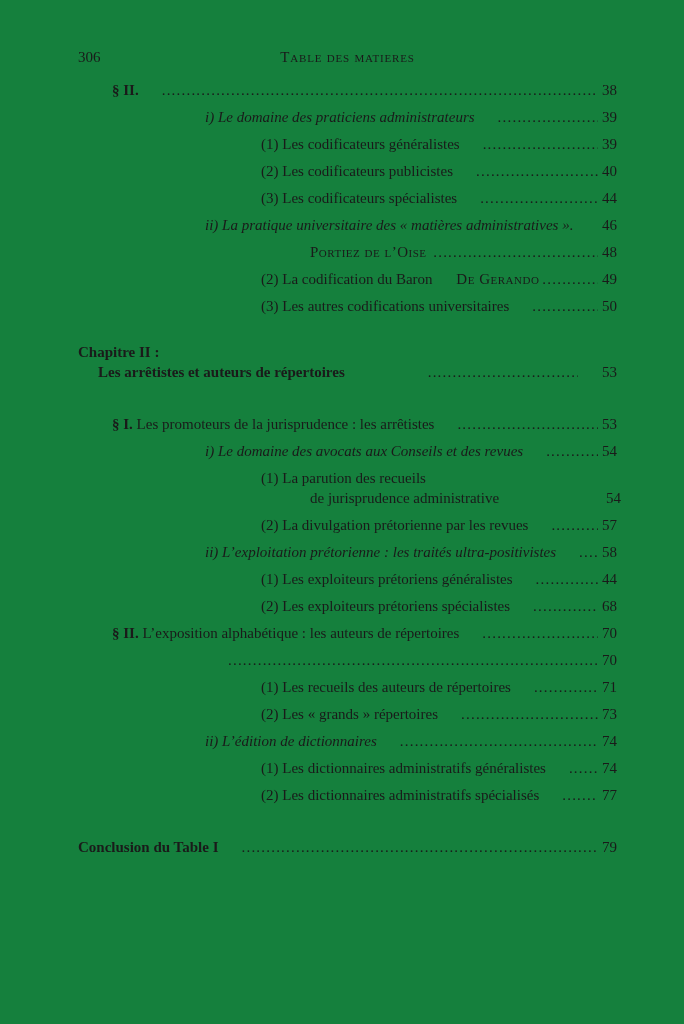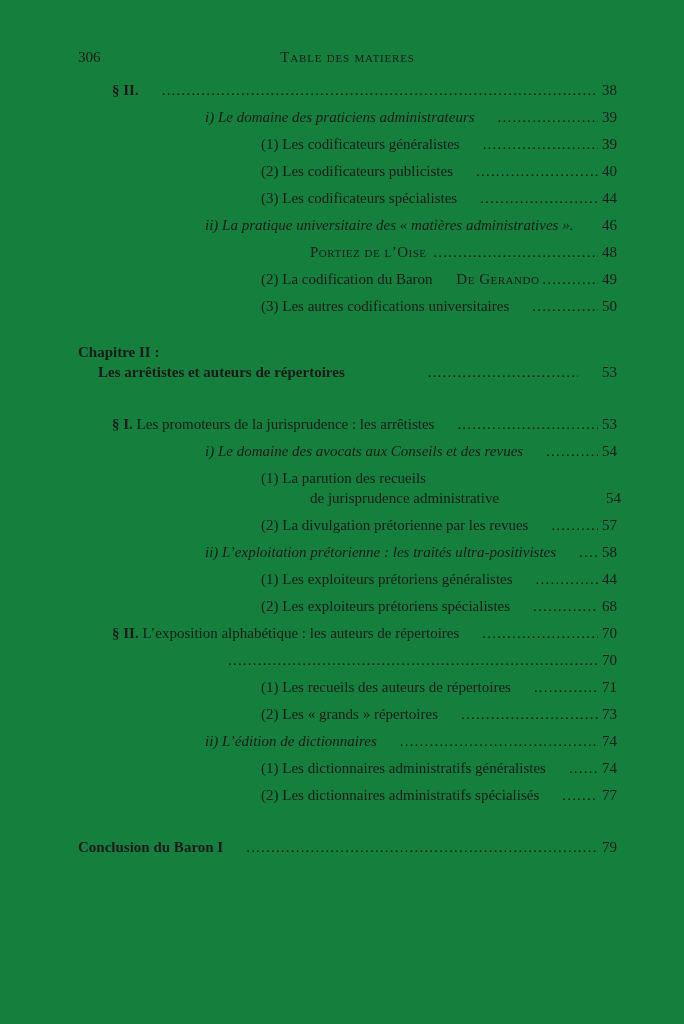--- a/index.html
+++ b/index.html
@@ -293,20 +293,20 @@
       <div class="row level-3 style-normal gap-normal">
     <span class="prefix"></span>
     <span class="etext">(2) Les dictionnaires administratifs spécialisés</span>
     <span class="sc"></span>
     <span class="etext"></span>
     <span class="dots">............................................................................................................................................................................................................................................................................................................</span>
     <span class="pnum">77</span>
   </div>
       <div class="row level-0 style-bold gap-section">
     <span class="prefix"></span>
-    <span class="etext">Conclusion du Baron I</span>
+    <span class="etext">Conclusion du Table I</span>
     <span class="sc"></span>
     <span class="etext"></span>
     <span class="dots">............................................................................................................................................................................................................................................................................................................</span>
     <span class="pnum">79</span>
   </div>
     </div>
 </div>
 
 </body></html>

